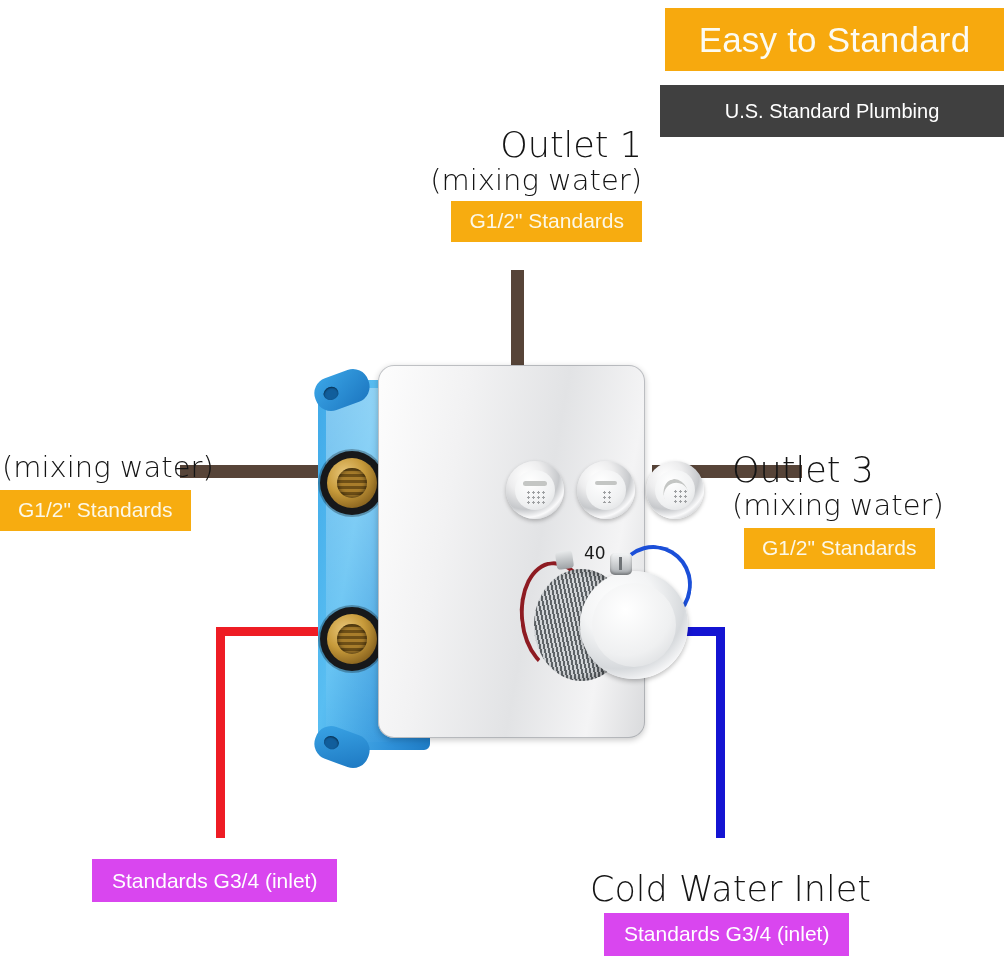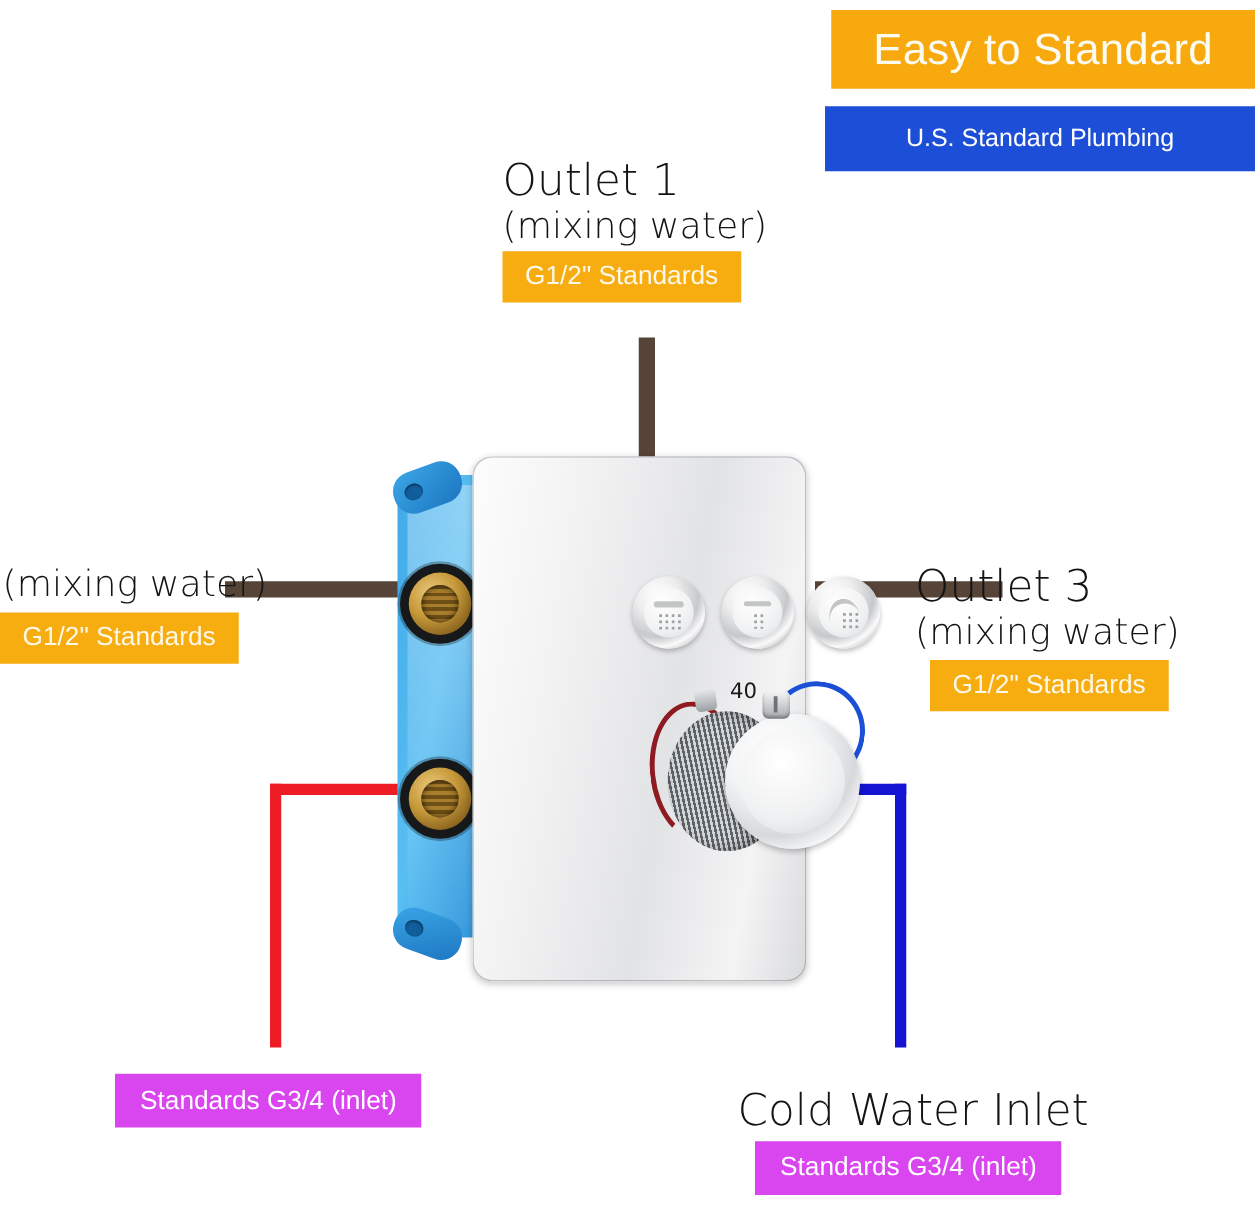--- a/index.html
+++ b/index.html
@@ -35,21 +35,21 @@
     font-size: 35px;
     letter-spacing: 0.2px;
     white-space: nowrap;
   }
   .banner-black {
     position: absolute;
     left: 660px;
     top: 85px;
     width: 344px;
     height: 52px;
-    background: #1d4ed8;
+    background: #404040;
     color: #FFFFFF;
     display: flex;
     align-items: center;
     justify-content: center;
     font-family: "Liberation Sans", sans-serif;
     font-size: 20px;
     white-space: nowrap;
   }
 
   
@@ -87,21 +87,21 @@
     height: 41px;
     padding: 0 18px;
   }
   .tag.dark {
     background: #d946ef;
     color: #FFFFFF;
     height: 43px;
     padding: 0 20px;
   }
 
-  .c-top    { left: 402px; top: 127px; width: 240px; text-align: left; }
+  .c-top    { left: 402px; top: 127px; width: 240px; text-align: right; }
   .c-left   { left: 2px;   top: 452px; width: 236px; text-align: left; }
   .c-right  { left: 732px; top: 452px; width: 262px; text-align: left; }
   .c-hot    { left: 78px;  top: 855px; width: 290px; text-align: left; }
   .c-cold   { left: 590px; top: 855px; width: 300px; text-align: left; margin-top: 16px; }
 
   .c-top .tag   { margin-top: 4px; }
   .c-left .tag  { margin-top: 6px; margin-left: -2px; }
   .c-right .tag { margin-top: 6px; margin-left: 12px; }
   .c-hot .tag   { margin-top: 4px; margin-left: 14px; }
   .c-cold .tag  { margin-top: 4px; margin-left: 14px; }
@@ -194,21 +194,21 @@
   }
   .port-top    { left: 20px;  top: 96px; }
   .port-bottom { left: 20px;  top: 252px; }
 
   
   .faceplate {
     position: absolute;
     left: 78px;
     top: 10px;
     width: 267px;
-    height: 420px;
+    height: 373px;
     border-radius: 16px;
     background:
       linear-gradient(100deg, #FDFDFD 0%, #F2F2F3 28%, #E2E3E5 58%, #F4F4F5 82%, #D9DADC 100%);
     box-shadow:
       0 2px 6px rgba(0,0,0,0.22),
       inset 0 0 0 1px rgba(120,125,130,0.45);
   }
 
   
   .btn {

